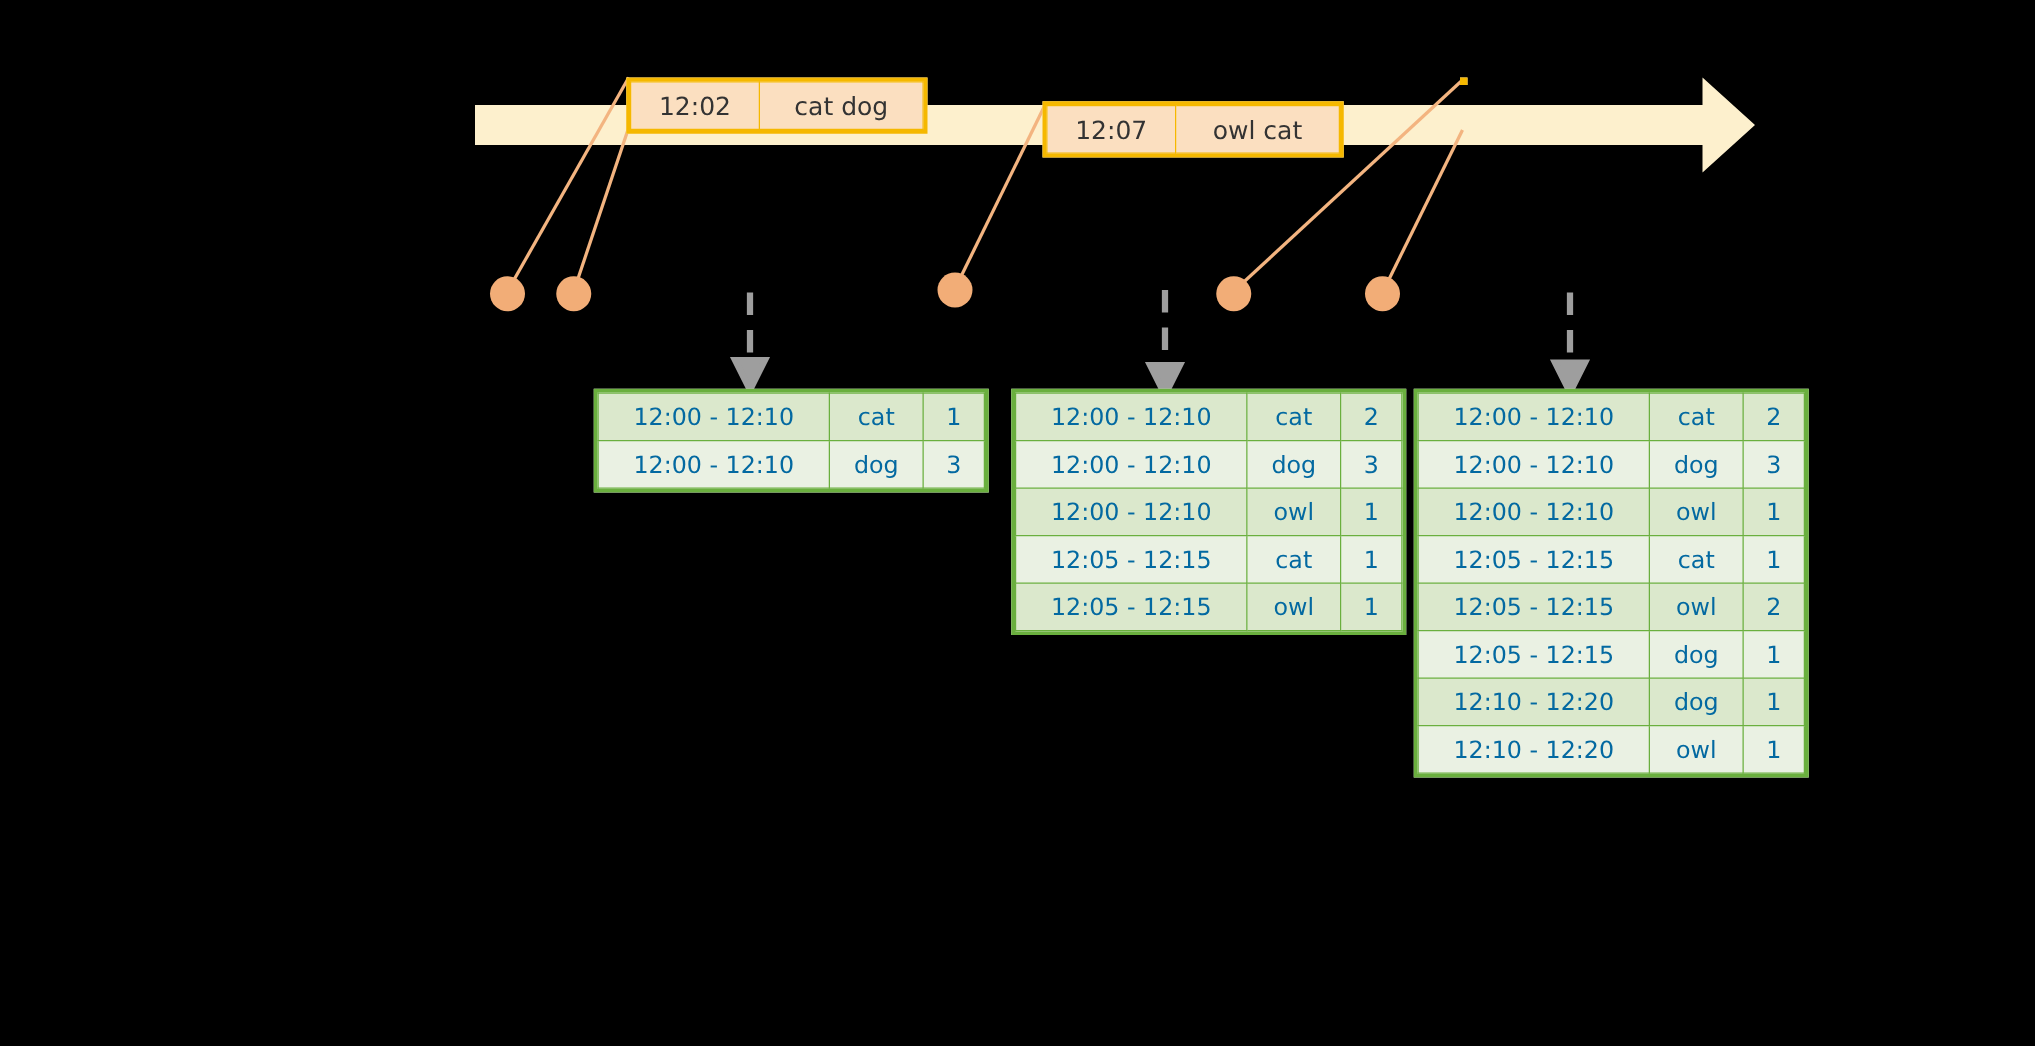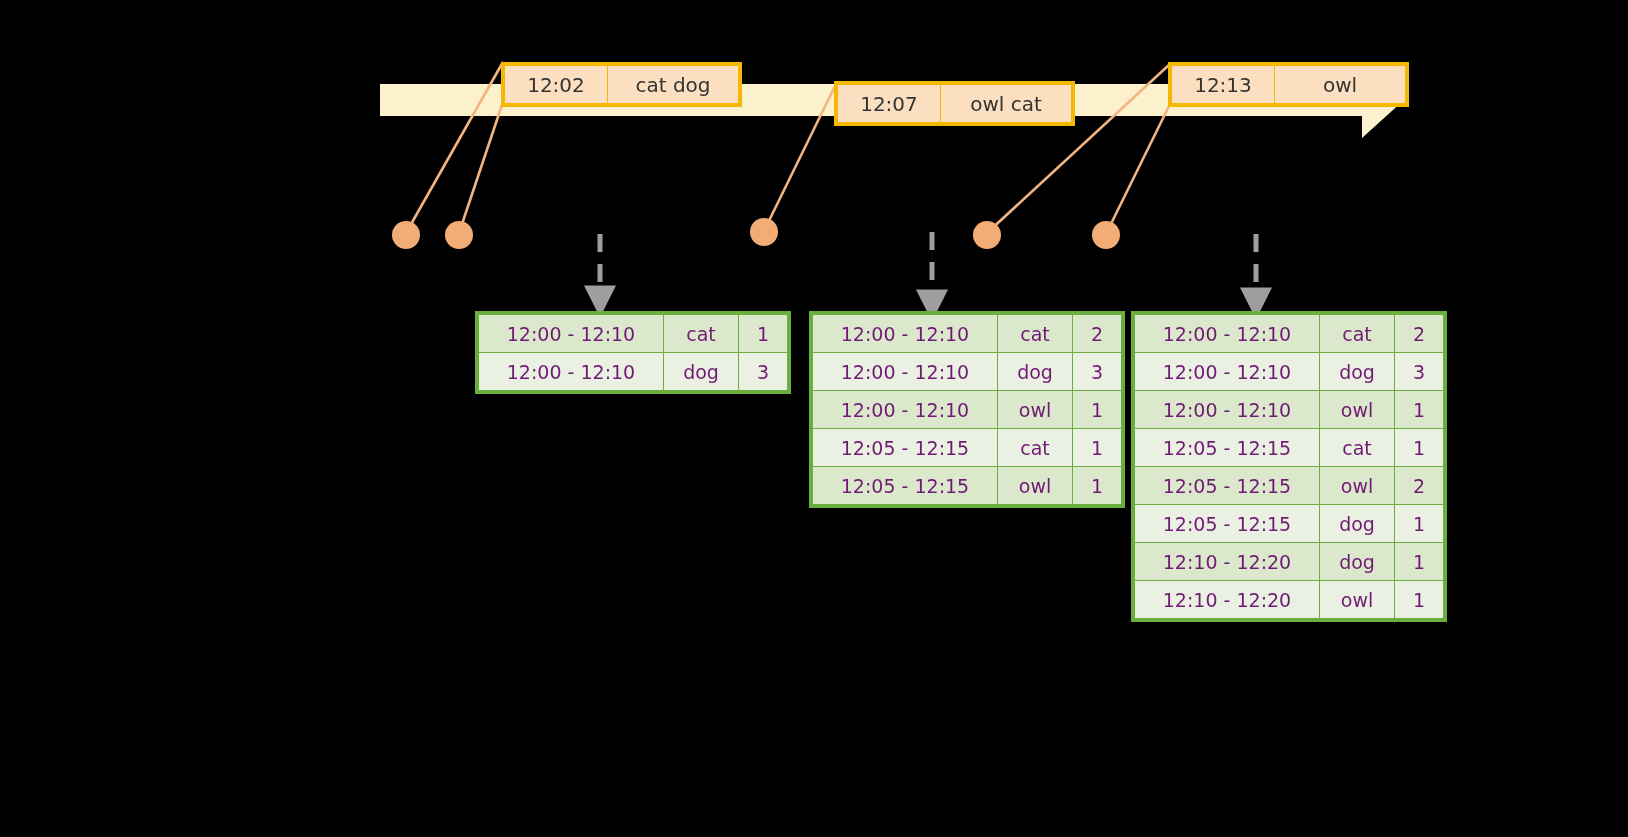--- a/index.html
+++ b/index.html
@@ -38,21 +38,21 @@
   .res-table{
     position:absolute;
     border:3px solid #6aaf3e;
     box-sizing:border-box;
     background:#ffffff;
   }
   .res-table table{border-collapse:collapse;}
   .res-table td{
     border:1.5px solid #6aaf3e;
     font-size:19px;
-    color:#701a75;
+    color:#0369a1;
     text-align:center;
     height:37px;
     padding:0 9px;
     white-space:nowrap;
     font-family:"DejaVu Sans", sans-serif;
   }
   .res-table tr.shade td{background:#dbe8cc;}
   .res-table tr.light td{background:#eaf1e3;}
   .res-table td.c-window{width:166px;}
   .res-table td.c-word{width:56px;}
@@ -119,24 +119,20 @@
         <td class="c-time">12:07</td>
         <td class="c-words">owl cat</td>
       </tr>
     </tbody>
       </table>
   </div>
 
   <div class="evt-table" style="left:1168px;top:62px;">
     <table>
       <tbody>
-      <tr>
-        <td class="c-time">12:13</td>
-        <td class="c-words">owl</td>
-      </tr>
     </tbody>
       </table>
   </div>
 
   <div class="res-table" style="left:475px;top:311px;">
     <table>
       <tbody>
           <tr class="shade">
         <td class="c-window">12:00 - 12:10</td>
         <td class="c-word">cat</td>

